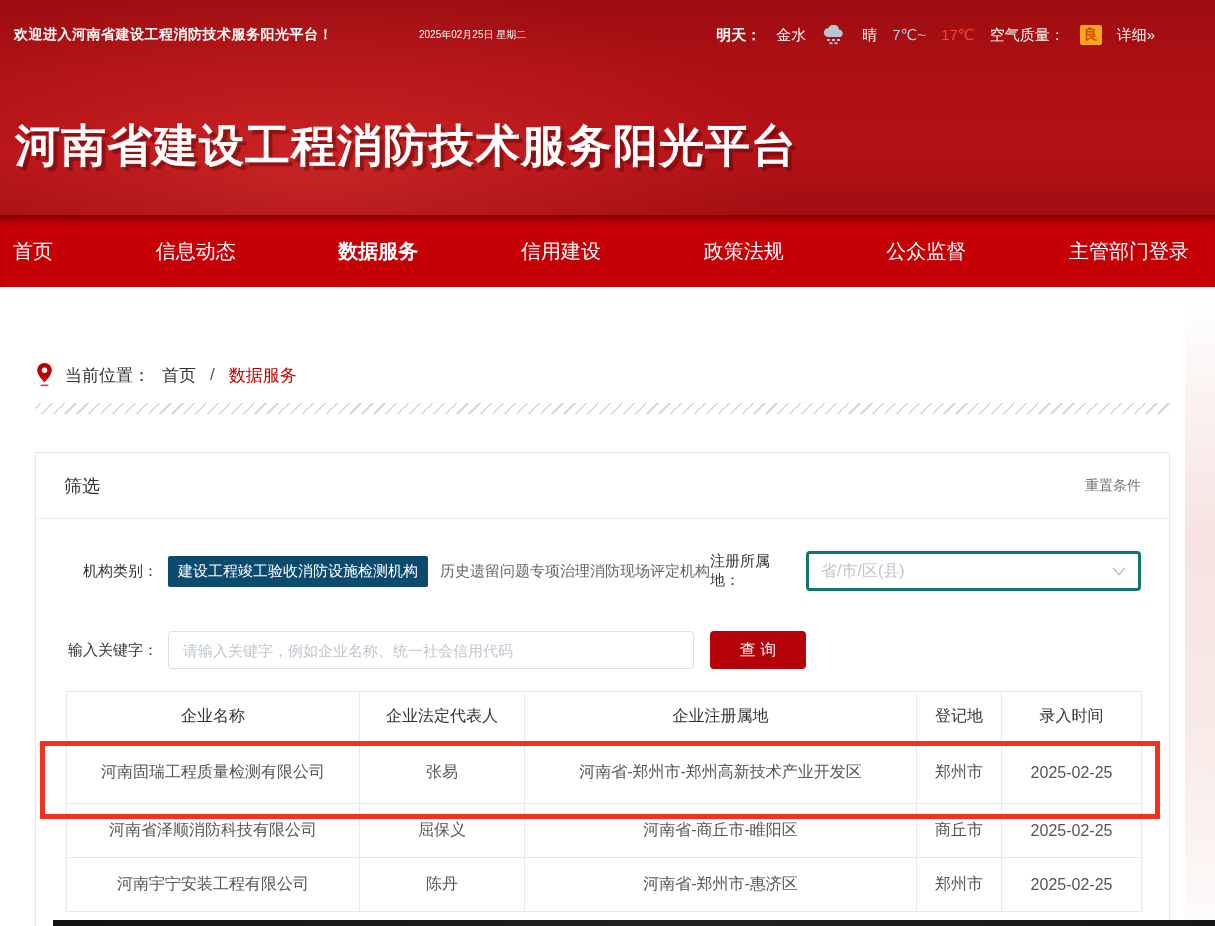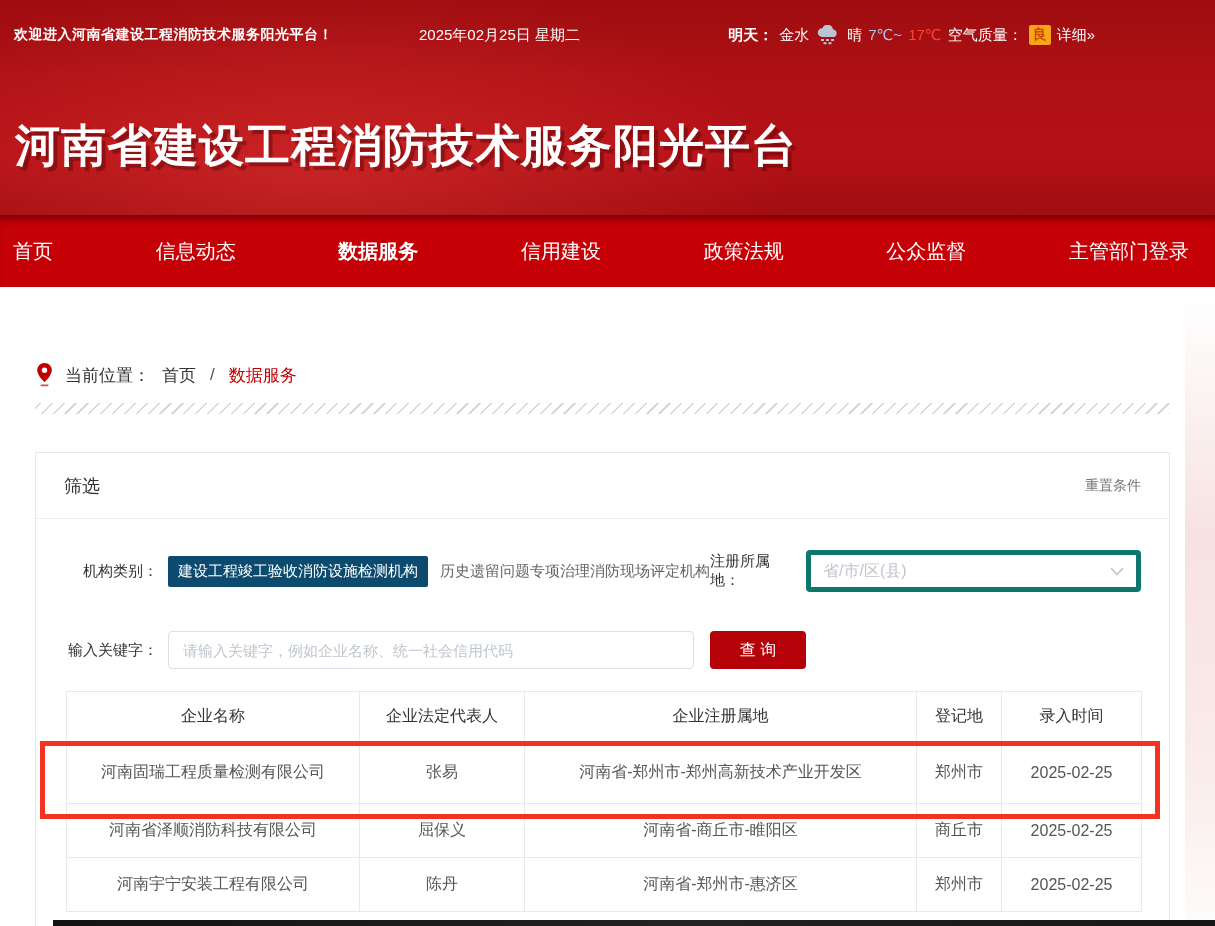--- a/index.html
+++ b/index.html
@@ -13,22 +13,22 @@
     position:absolute; top:0; left:0; width:100%; height:215px;
     background:
       radial-gradient(ellipse 760px 320px at 26% 82%, rgba(255,80,70,0.30), rgba(255,80,70,0) 62%),
       linear-gradient(180deg,#9e0d10 0%, #ad1014 34%, #b41117 72%, #a10d11 100%);
   }
   .topbar {
     position:absolute; top:0; left:0; right:8px; height:70px;
     display:flex; align-items:center; padding-left:14px; color:#fff;
   }
   .welcome { font-size:14px; font-weight:bold; letter-spacing:0.5px; }
-  .topdate { margin-left:86px; font-size:15px; }
-  .weather { margin-left:auto; margin-right:112px; display:flex; align-items:center; gap:6px; font-size:15px; white-space:nowrap;padding-left:12px; }
+  .topdate { margin-left:86px; font-size:10px; }
+  .weather { margin-left:auto; margin-right:52px; display:flex; align-items:center; gap:15px; font-size:15px; white-space:nowrap;padding-left:12px; }
   .weather .w-label { font-weight:bold; }
   .temp-low  { color:#a9c9e4; }
   .temp-high { color:#ff4433; }
   .aqi-badge { background:#f9a51a; color:#cf4a00; font-size:14px; padding:1px 4px; border-radius:2px; font-weight:bold; }
   .detail-link { color:#fff; cursor:pointer; }
   .cloud-icon { display:inline-flex; }
   .banner-title {
     position:absolute; left:15px; top:116px; color:#fff;
     font-size:45px; font-weight:bold; letter-spacing:1px;
     text-shadow:4px 4px 1px rgba(70,0,0,0.40);
@@ -67,21 +67,21 @@
   .frow1 { position:absolute; top:98px; left:0; right:28px; height:40px; display:flex; align-items:center; }
   .frow2 { position:absolute; top:178px; left:0; right:28px; height:38px; display:flex; align-items:center; }
   .f-label { width:122px; text-align:right; font-size:15px; color:#333; flex:none; }
   .chip-selected {
     margin-left:10px; background:#0c4a6e; color:#fff; font-size:15px;
     padding:6px 10px; border-radius:2px; cursor:pointer; white-space:nowrap;
   }
   .chip-plain { margin-left:12px; color:#666; font-size:15px; cursor:pointer; white-space:nowrap; }
   .region-label { margin-left:auto; font-size:15px; color:#333; }
   .select-box {
-    margin-left:10px; width:335px; height:40px; border:5px solid #0f766e; border-radius:4px;
+    margin-left:10px; width:335px; height:40px; border:3px solid #0f766e; border-radius:4px;
     display:flex; align-items:center; padding:16px 12px; cursor:pointer; background:#fff; flex:none;
   }
   .select-placeholder { color:#c0c4cc; font-size:16px; flex:1; }
   .kw-input {
     margin-left:10px; width:526px; height:38px; border:1px solid #dcdfe6; border-radius:4px;
     padding:0 14px; font-size:15px; color:#333; outline:none;
     font-family:"Liberation Sans","DejaVu Sans",sans-serif;
   }
   .kw-input::placeholder { color:#bfc6ce; }
   .search-btn {

